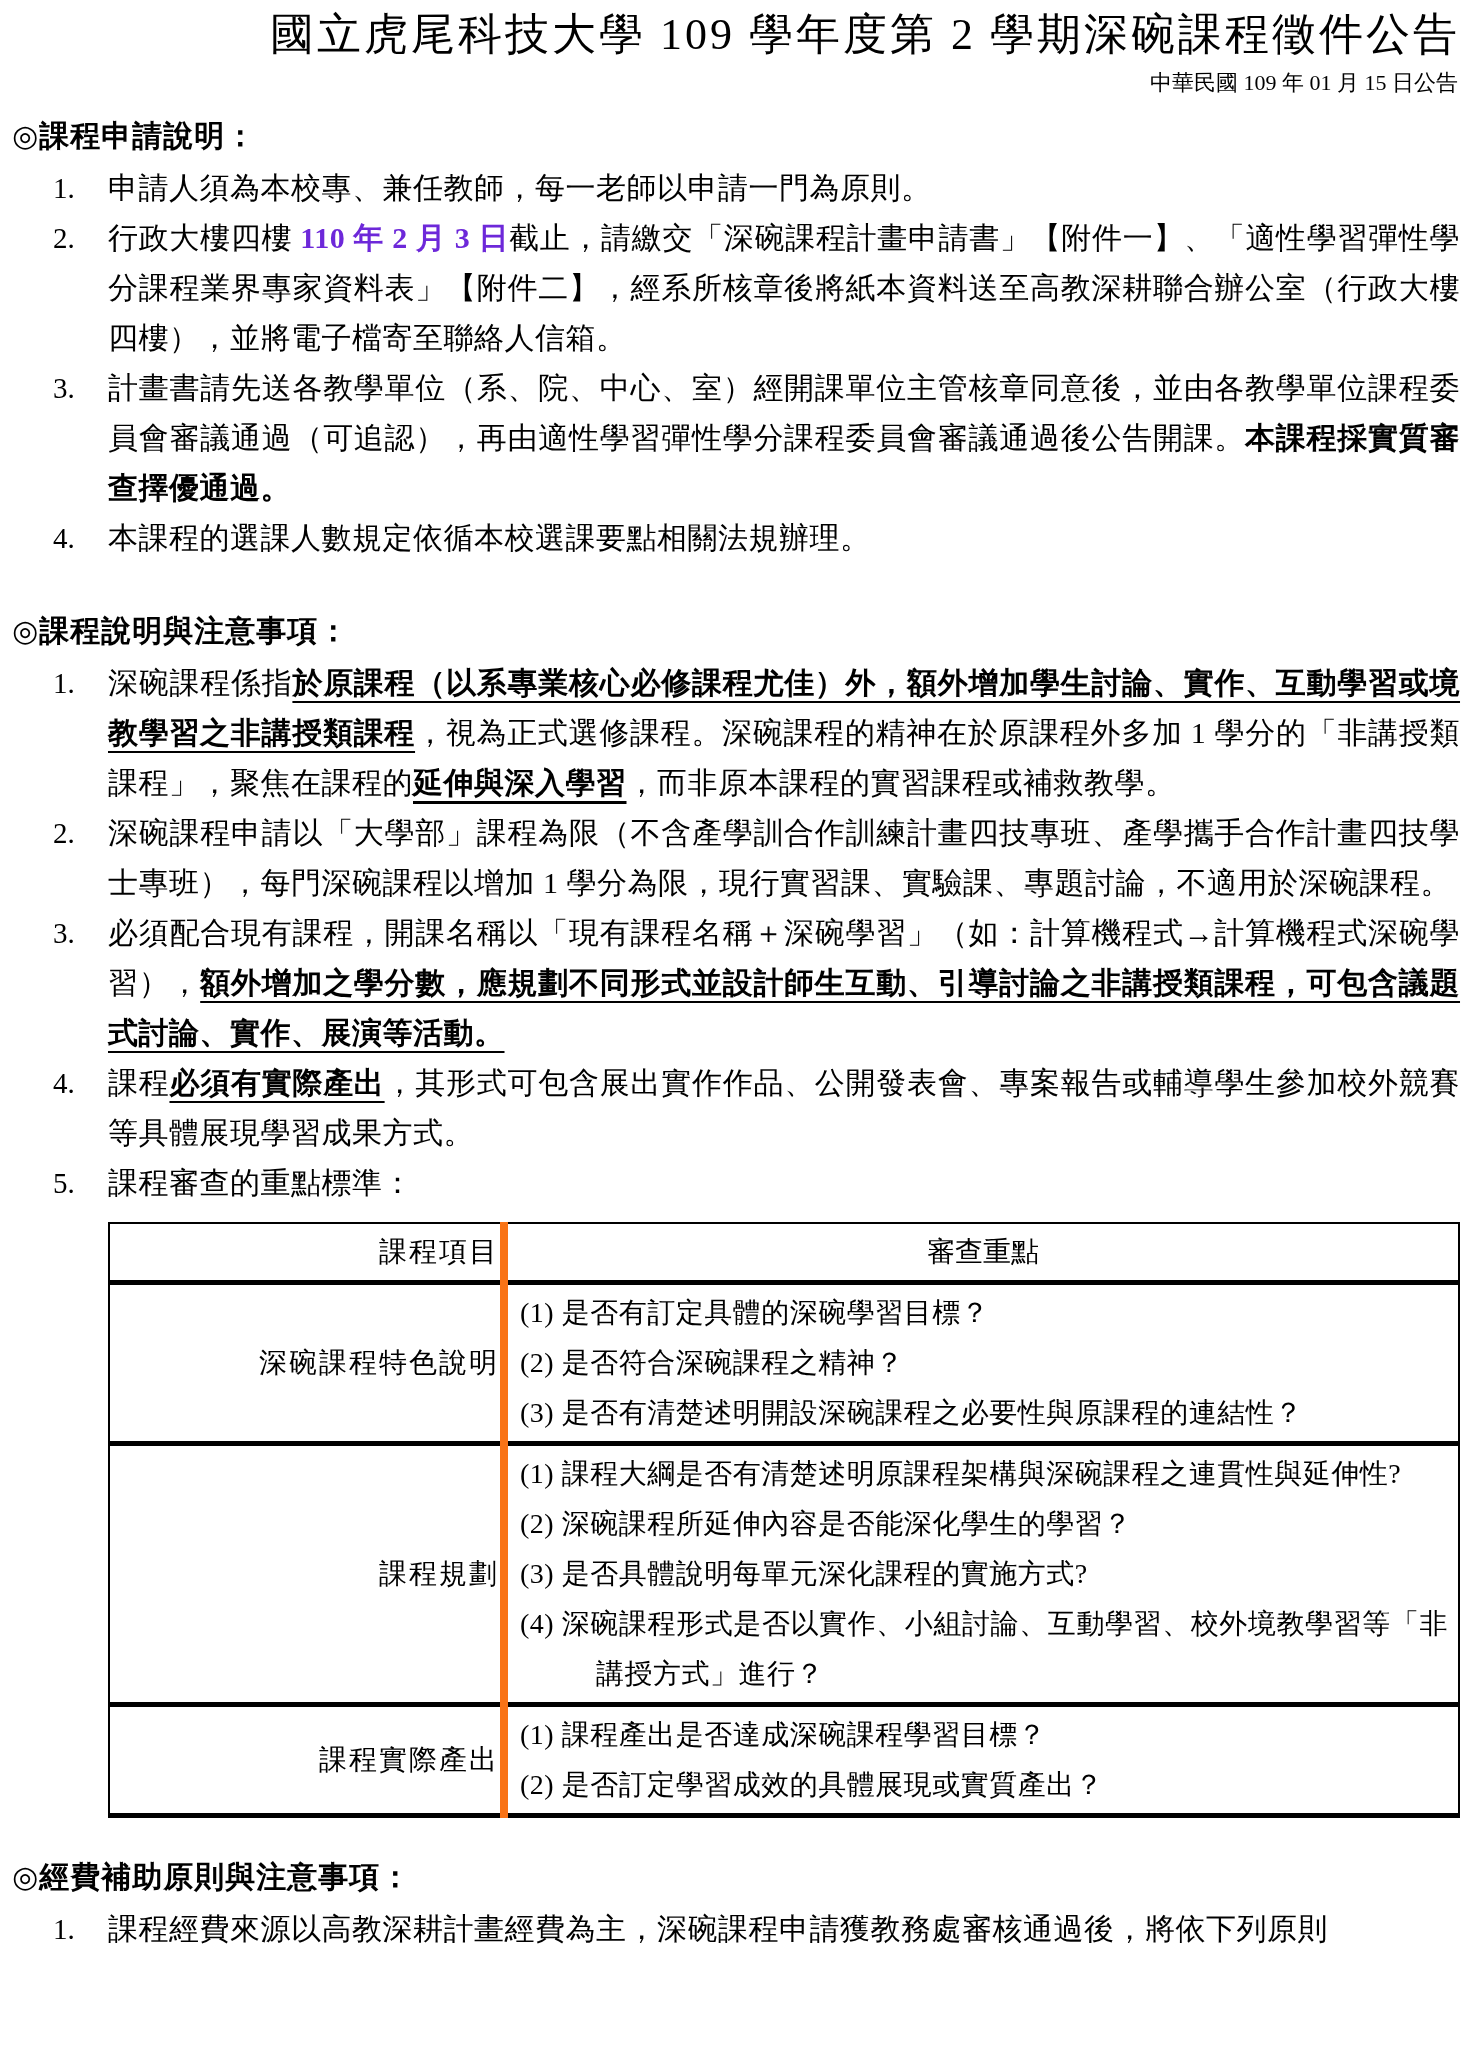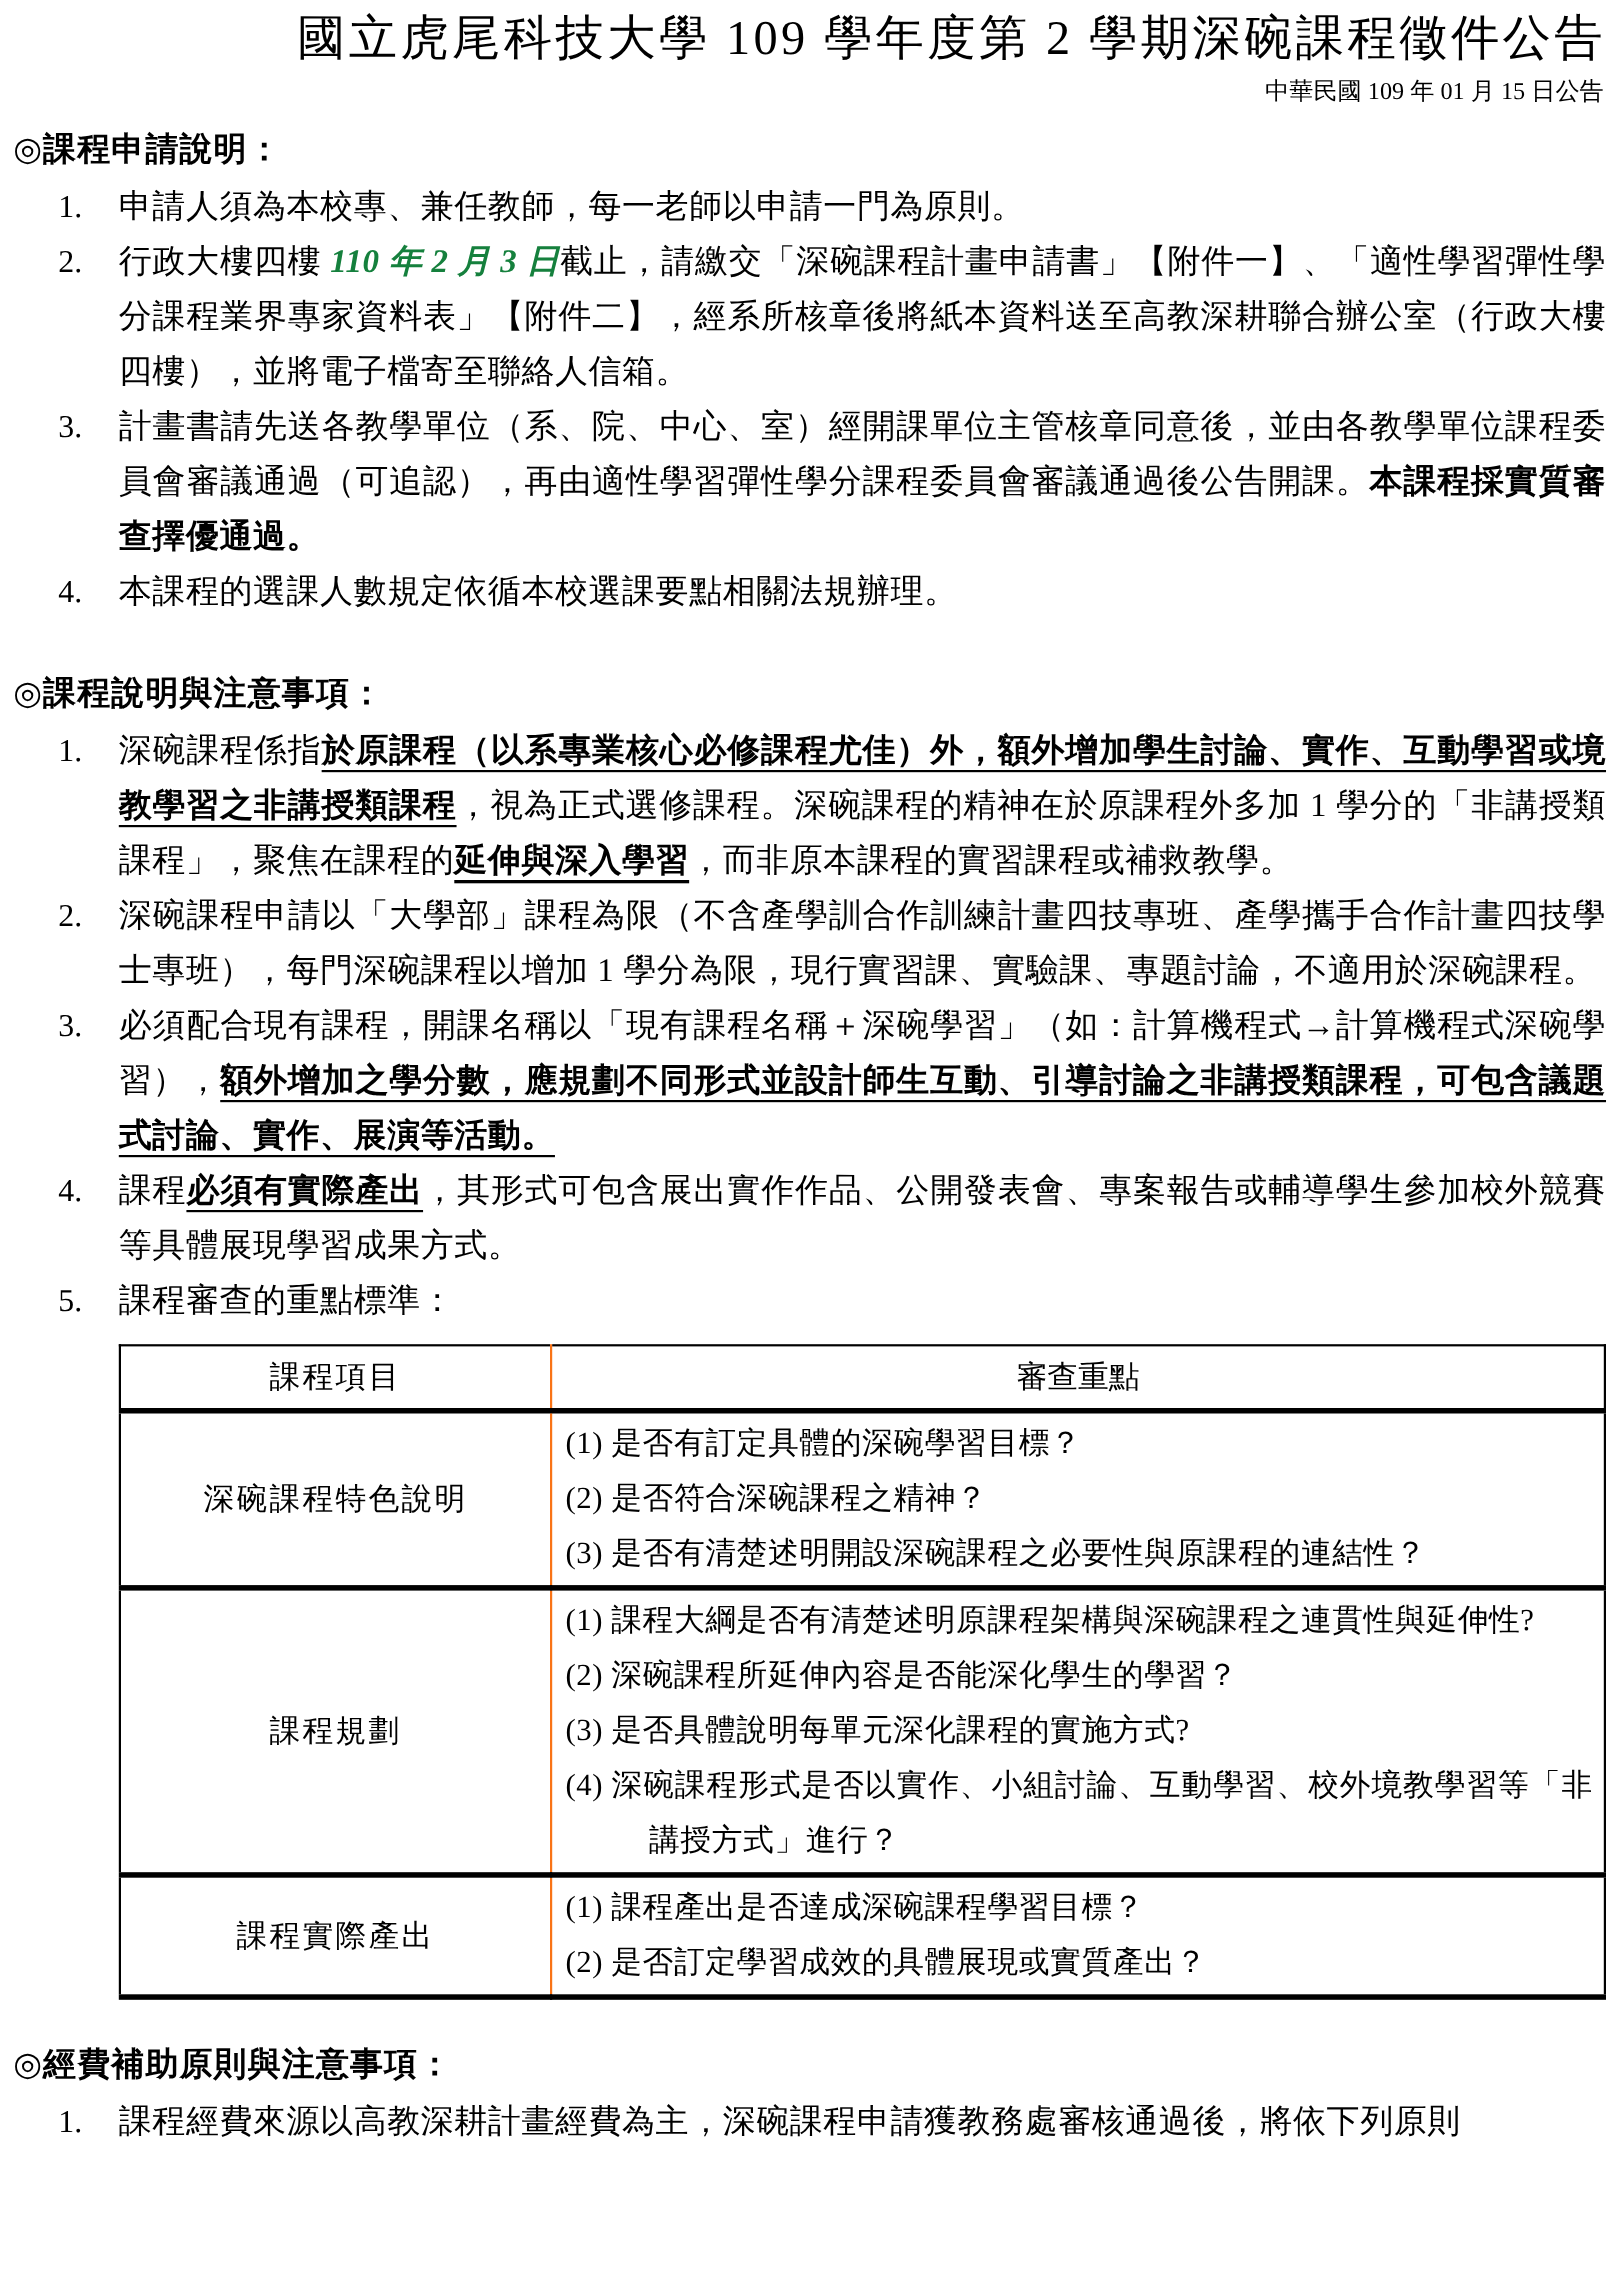--- a/index.html
+++ b/index.html
@@ -43,21 +43,21 @@
   .red { font-weight: bold; }
 
   table.review {
     border-collapse: collapse; table-layout: fixed;
     margin: 14px 0 0 96px; width: 1352px;
     border: 2px solid #000;
   }
   table.review thead tr { border-bottom: 5px solid #000; }
   table.review tbody tr { border-bottom: 5px solid #000; }
   table.review th, table.review td { font-size: 28px; font-weight: normal; vertical-align: middle; }
-  table.review .c1 { width: 388px; border-right: 2px solid #f97316; text-align: center; letter-spacing: 2px; }
+  table.review .c1 { width: 388px; border-right: 8px solid #f97316; text-align: right; letter-spacing: 2px; }
   table.review th { height: 54px; }
   table.review td.c2 { padding: 3px 10px 3px 12px; }
   .pt {
     line-height: 50px; text-align: justify;
     padding-left: 76px; text-indent: -76px; letter-spacing: 0.5px;
   }
 </style>
 </head>
 <body>
 
@@ -68,21 +68,21 @@
 
   <div class="section">
     <div class="section-heading">◎課程申請說明：</div>
     <div class="olist">
       <div class="li">
         <span class="num">1.</span>
         <span class="txt"><span>申請人須為本校專、兼任教師，每一老師以申請一門為原則。</span></span>
       </div>
       <div class="li">
         <span class="num">2.</span>
-        <span class="txt"><span>行政大樓四樓 </span><span class="red" style="color:#15803d;font-style:italic;">110 年 2 月 3 日</span><span>截止，請繳交「深碗課程計畫申請書」【附件一】、「適性學習彈性學分課程業界專家資料表」【附件二】，經系所核章後將紙本資料送至高教深耕聯合辦公室（行政大樓四樓），並將電子檔寄至聯絡人信箱。</span></span>
+        <span class="txt"><span>行政大樓四樓 </span><span class="red" style="color:#6d28d9;">110 年 2 月 3 日</span><span>截止，請繳交「深碗課程計畫申請書」【附件一】、「適性學習彈性學分課程業界專家資料表」【附件二】，經系所核章後將紙本資料送至高教深耕聯合辦公室（行政大樓四樓），並將電子檔寄至聯絡人信箱。</span></span>
       </div>
       <div class="li">
         <span class="num">3.</span>
         <span class="txt"><span>計畫書請先送各教學單位（系、院、中心、室）經開課單位主管核章同意後，並由各教學單位課程委員會審議通過（可追認），再由適性學習彈性學分課程委員會審議通過後公告開課。</span><span class="b">本課程採實質審查擇優通過。</span></span>
       </div>
       <div class="li">
         <span class="num">4.</span>
         <span class="txt"><span>本課程的選課人數規定依循本校選課要點相關法規辦理。</span></span>
       </div>
     </div>

